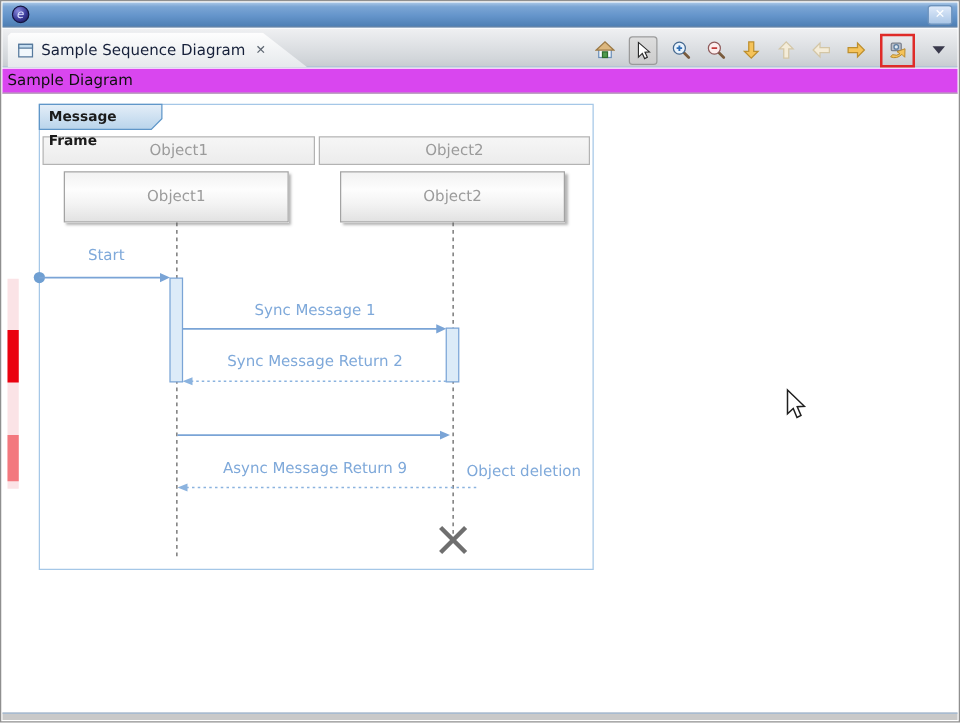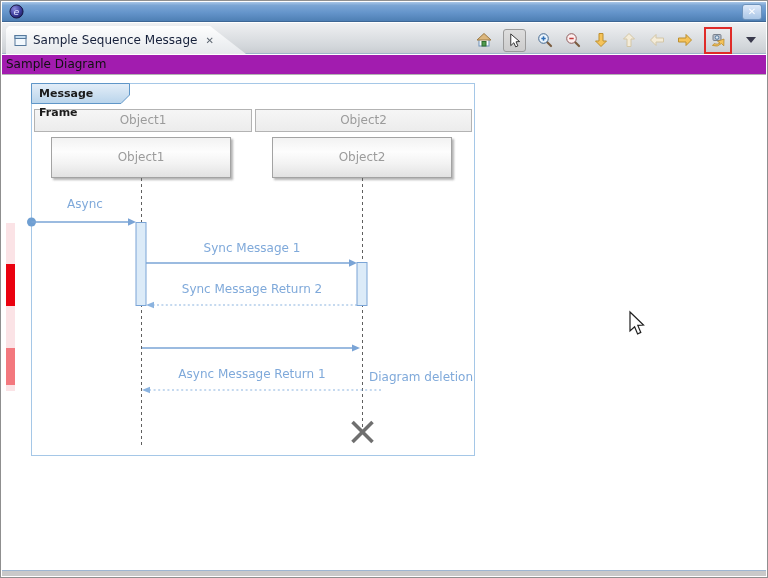--- a/index.html
+++ b/index.html
@@ -30,21 +30,21 @@
   .tb-btn { display:flex; align-items:center; justify-content:center; width:18px; height:22px; }
   .tb-btn.pressed { width:23px; height:23px; background:linear-gradient(#dedede,#cccccc);
     border:1px solid #9a9a9a; border-radius:3px; }
   .hl-red { display:flex; align-items:center; justify-content:center;
     border:2px solid #df2b28; padding:1px 3px; height:27px; }
   .menu-chevron { width:0; height:0; border-left:5px solid transparent; border-right:5px solid transparent;
     border-top:6px solid #3a3a4c; }
 
   
   .breadcrumb { position:absolute; left:1px; right:1px; top:54px; height:20px;
-    background:#a21caf; border-bottom:1px solid #b2b2b2;
+    background:#d946ef; border-bottom:1px solid #b2b2b2;
     font-size:12px; color:#101010; line-height:19px; padding-left:4px; }
 
   
   .canvas { position:absolute; left:1px; right:1px; top:75px; bottom:8px; background:#ffffff; }
 
   
   .marker { position:absolute; width:9px; left:5px; }
   .m-range { top:222px; height:168px; background:#fbe3e6; }
   .m-error { top:263px; height:42px; background:#ea010f; }
   .m-warn  { top:347px; height:37px; background:#f3787e; }
@@ -96,21 +96,21 @@
     </svg>
     <div class="win-close">✕</div>
   </div>
 
   <div class="tabbar">
     <div class="tab">
       <svg width="13" height="13" viewBox="0 0 13 13">
         <rect x="1" y="1.5" width="11" height="10" fill="#f2f8fd" stroke="#56799c"></rect>
         <rect x="1" y="1.5" width="11" height="3" fill="#c3dcf0" stroke="#56799c"></rect>
       </svg>
-      <span class="tab-title">Sample Sequence Message</span>
+      <span class="tab-title">Sample Sequence Diagram</span>
       <span class="tab-close">✕</span>
     </div>
 
     <div class="toolbar">
       <div class="tb-btn">
         <svg width="16" height="16" viewBox="0 0 16 16">
           <rect x="3" y="7" width="10" height="7" fill="#f7fbff" stroke="#6b8fb8"></rect>
           <polygon points="1,8 8,1.5 15,8" fill="#dcb77e" stroke="#9c7a45"></polygon>
           <rect x="6" y="9.5" width="4" height="4.5" fill="#4f9b4f" stroke="#2f6e2f"></rect>
         </svg>
@@ -218,20 +218,20 @@
 
     <g>
       <line x1="351.5" y1="421" x2="371.5" y2="441" stroke="#6f6f6f" stroke-width="3.6"></line>
       <line x1="371.5" y1="421" x2="351.5" y2="441" stroke="#6f6f6f" stroke-width="3.6"></line>
     </g>
 
     <polygon points="629,311 629,330 633.6,325.8 636.6,333 639.8,331.4 636.8,324.4 642.5,324" fill="#ffffff" stroke="#1f1f1f" stroke-width="1.2"></polygon>
   </svg>
 
   <div class="frame-label">Message Frame</div>
-  <div class="msg-label lbl-start">Async</div>
+  <div class="msg-label lbl-start">Start</div>
   <div class="msg-label lbl-sync1">Sync Message 1</div>
   <div class="msg-label lbl-syncret">Sync Message Return 2</div>
-  <div class="msg-label lbl-asyncret">Async Message Return 1</div>
-  <div class="msg-label lbl-delete">Diagram deletion</div>
+  <div class="msg-label lbl-asyncret">Async Message Return 9</div>
+  <div class="msg-label lbl-delete">Object deletion</div>
 
   <div class="status-strip"></div>
 </div>
 
 </body></html>

